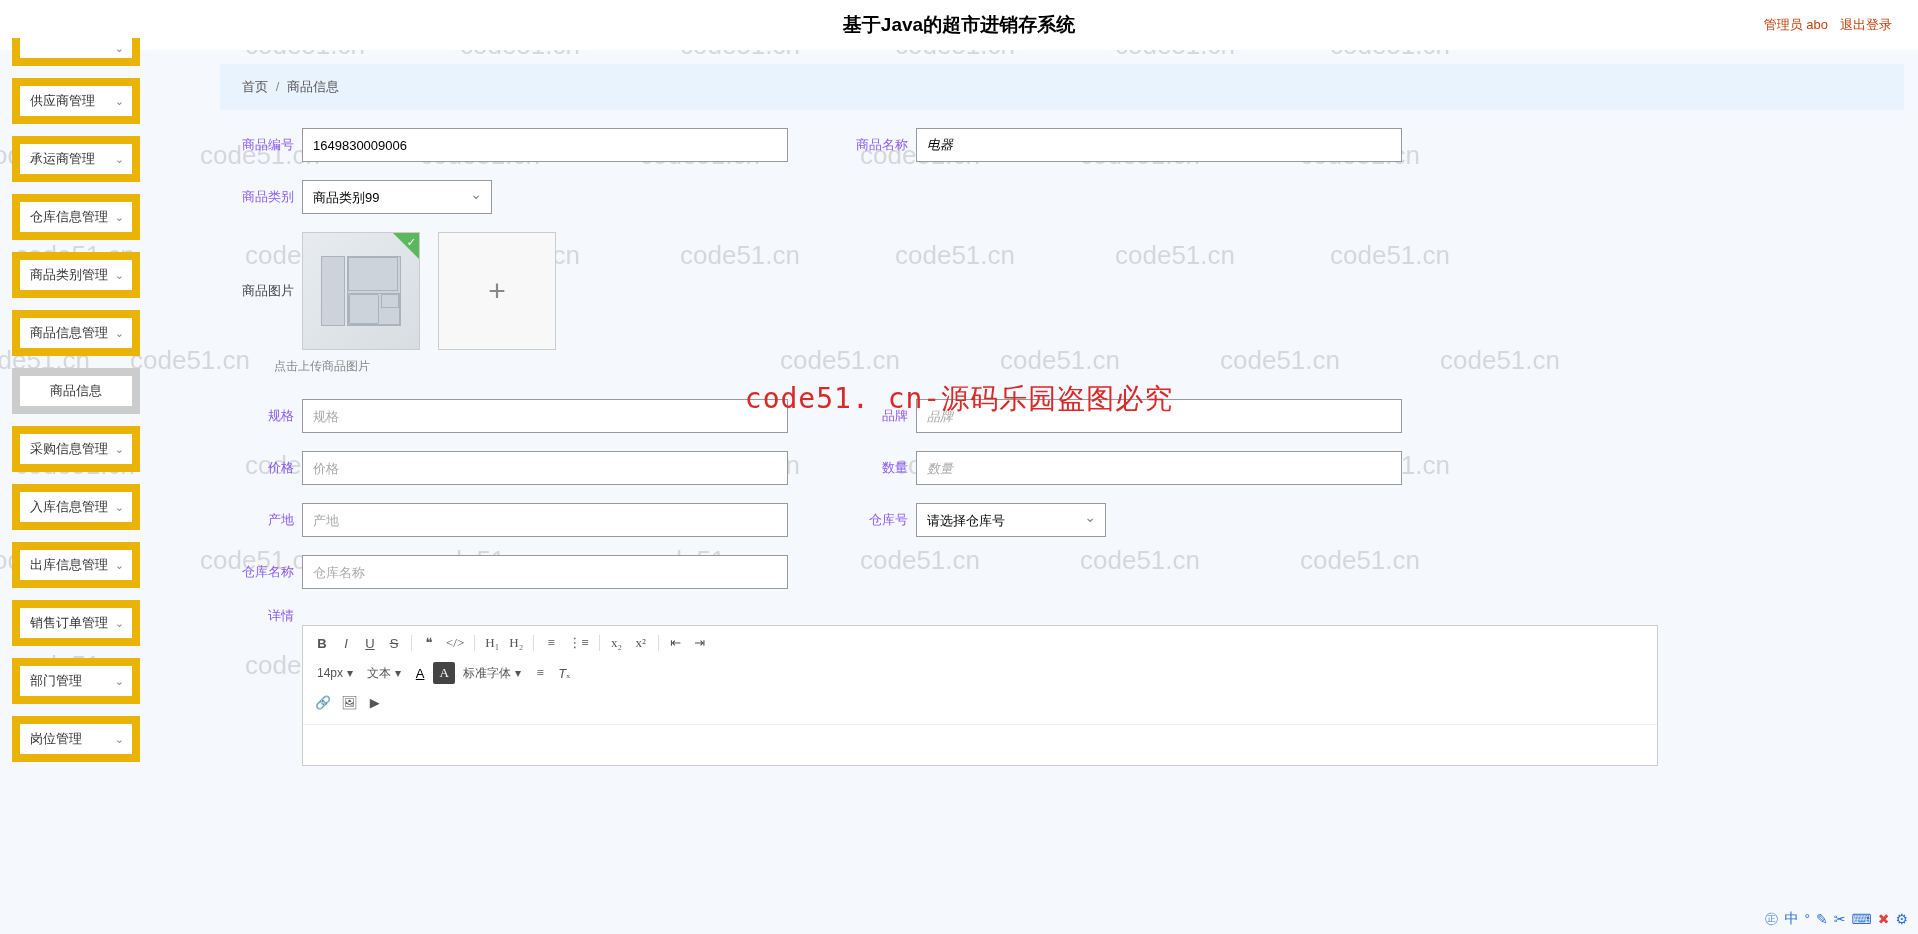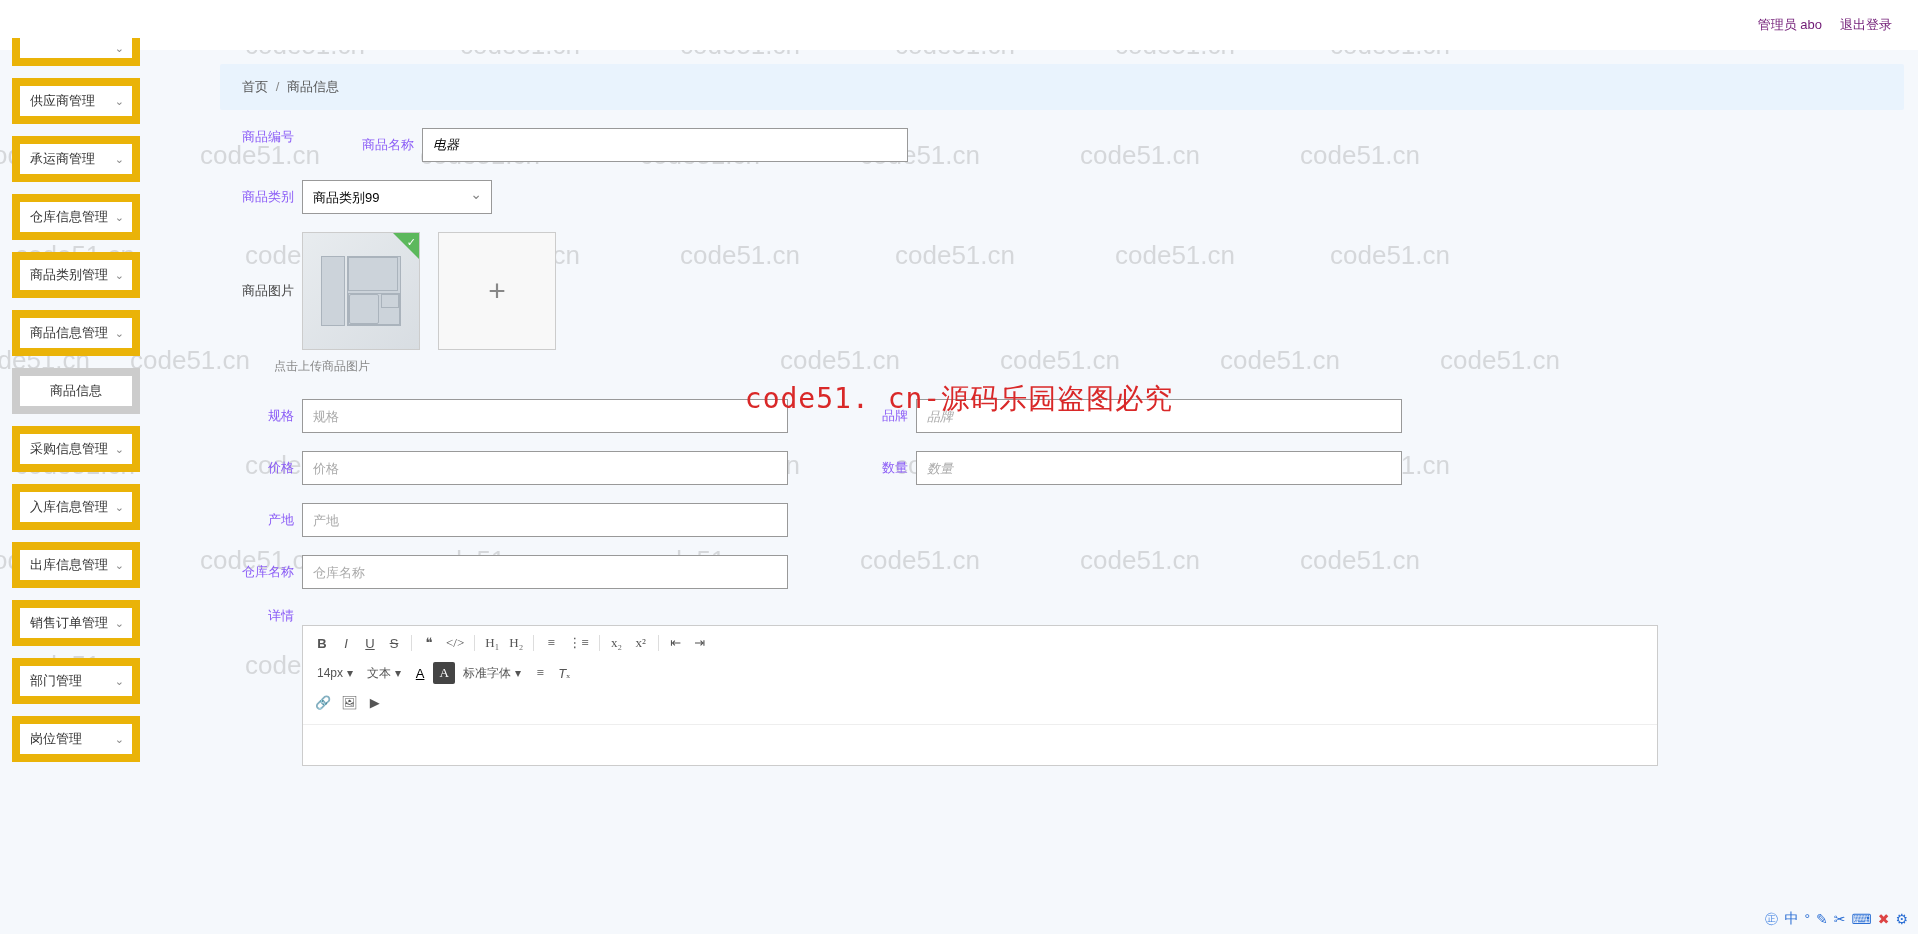--- a/index.html
+++ b/index.html
@@ -6,21 +6,21 @@
 body { background: #f5f8fc; font-size: 13px; color: #333; overflow-x: hidden; }
 
 
 .watermark { position: fixed; top:0; left:0; right:0; bottom:0; pointer-events:none; z-index: 0; opacity: 0.22; }
 .watermark span { position:absolute; font-size: 26px; color:#666; white-space:nowrap; }
 .wm-big { position:fixed; top:380px; left:50%; transform:translateX(-50%); font-size:28px; color:#d92828; pointer-events:none; z-index:5; font-family: "SimSun", monospace; letter-spacing:1px; }
 
 
 .header { position: relative; height: 50px; background: #fff; display:flex; align-items:center; z-index:2; }
 .header-title { flex:1; text-align:center; font-weight:700; font-size:19px; color:#000; }
-.header-right { position:absolute; right:26px; display:flex; gap:18px; font-size:13px; color:#701a75; }
+.header-right { position:absolute; right:26px; display:flex; gap:12px; font-size:13px; color:#c2410c; }
 .header-right span { cursor:pointer; }
 
 
 .sidebar { position:absolute; top:50px; left:12px; width:128px; z-index:2; }
 .side-item { background:#fff; border:8px solid #eab308; height:46px; display:flex; align-items:center; padding:0 10px; margin-bottom:12px; font-size:13px; color:#333; position:relative; cursor:pointer; }
 .side-item .chev { position:absolute; right:8px; font-size:11px; color:#888; }
 .side-item.active { border-color:#ccc; background:#fff; justify-content:center; }
 .side-item.first { margin-top:-12px; border-top:none; height:28px; }
 
 
@@ -121,20 +121,21 @@
   <span style="top:650px;left:245px">code51.cn</span>
   <span style="top:650px;left:460px">code51.cn</span>
   <span style="top:650px;left:680px">code51.cn</span>
   <span style="top:650px;left:895px">code51.cn</span>
   <span style="top:650px;left:1115px">code51.cn</span>
   <span style="top:650px;left:1330px">code51.cn</span>
 </div>
 <div class="wm-big">code51. cn-源码乐园盗图必究</div>
 
 <div class="header">
+  <div class="header-title">基于Java的超市进销存系统</div>
   <div class="header-right">
     <span>管理员 abo</span>
     <span>退出登录</span>
   </div>
 </div>
 
 <div class="sidebar">
   <div class="side-item first">
       <span class="chev">⌄</span>
     </div>
@@ -192,20 +193,21 @@
     <span>首页</span>
     <span class="sep">/</span>
     <span>商品信息</span>
   </div>
 
   <div class="form-area">
 
     <div class="form-row">
       <div class="form-group">
         <div class="form-label">商品编号</div>
+        <input class="form-input" value="1649830009006" style="">
       </div>
       <div class="form-group">
         <div class="form-label">商品名称</div>
         <input class="form-input col2" value="电器" style="">
       </div>
     </div>
 
     <div class="form-row">
       <div class="form-group">
         <div class="form-label">商品类别</div>
@@ -258,20 +260,28 @@
         <div class="form-label">数量</div>
         <input class="form-input col2" placeholder="数量" style="">
       </div>
     </div>
 
     <div class="form-row">
       <div class="form-group">
         <div class="form-label">产地</div>
         <input class="form-input" placeholder="产地" style="">
       </div>
+      <div class="form-group">
+        <div class="form-label">仓库号</div>
+        <div class="select-wrap">
+          <select class="form-select">
+            <option>请选择仓库号</option>
+          </select>
+        </div>
+      </div>
     </div>
 
     <div class="form-row">
       <div class="form-group">
         <div class="form-label">仓库名称</div>
         <input class="form-input" placeholder="仓库名称" style="">
       </div>
     </div>
 
     <div class="editor-wrap">

